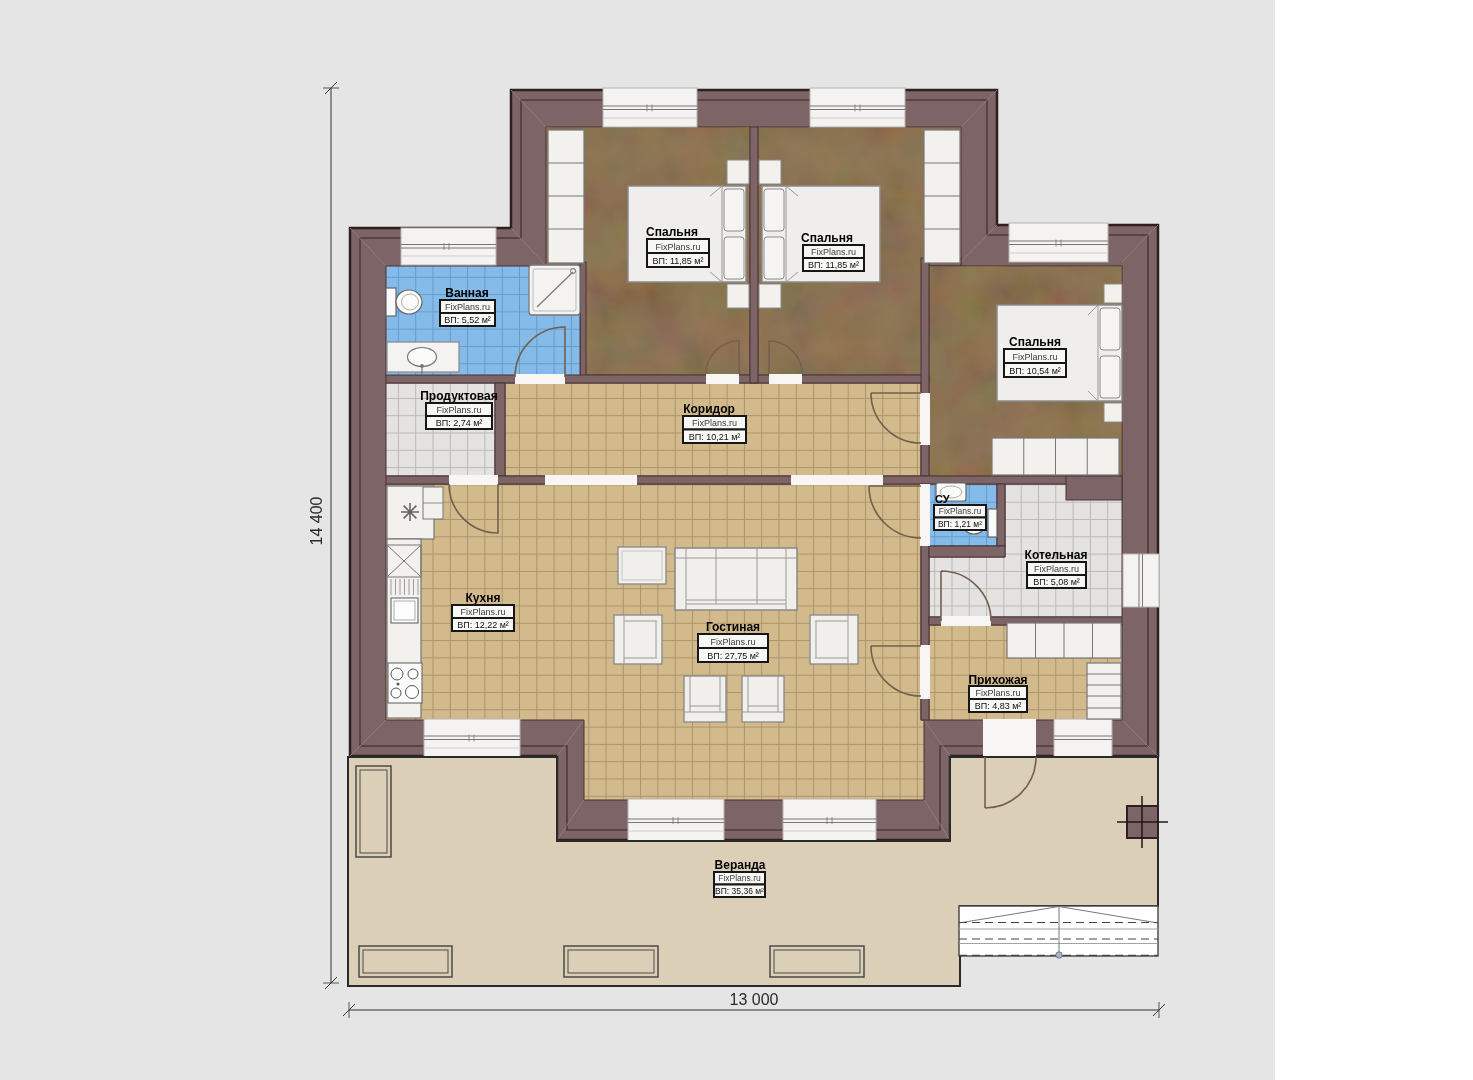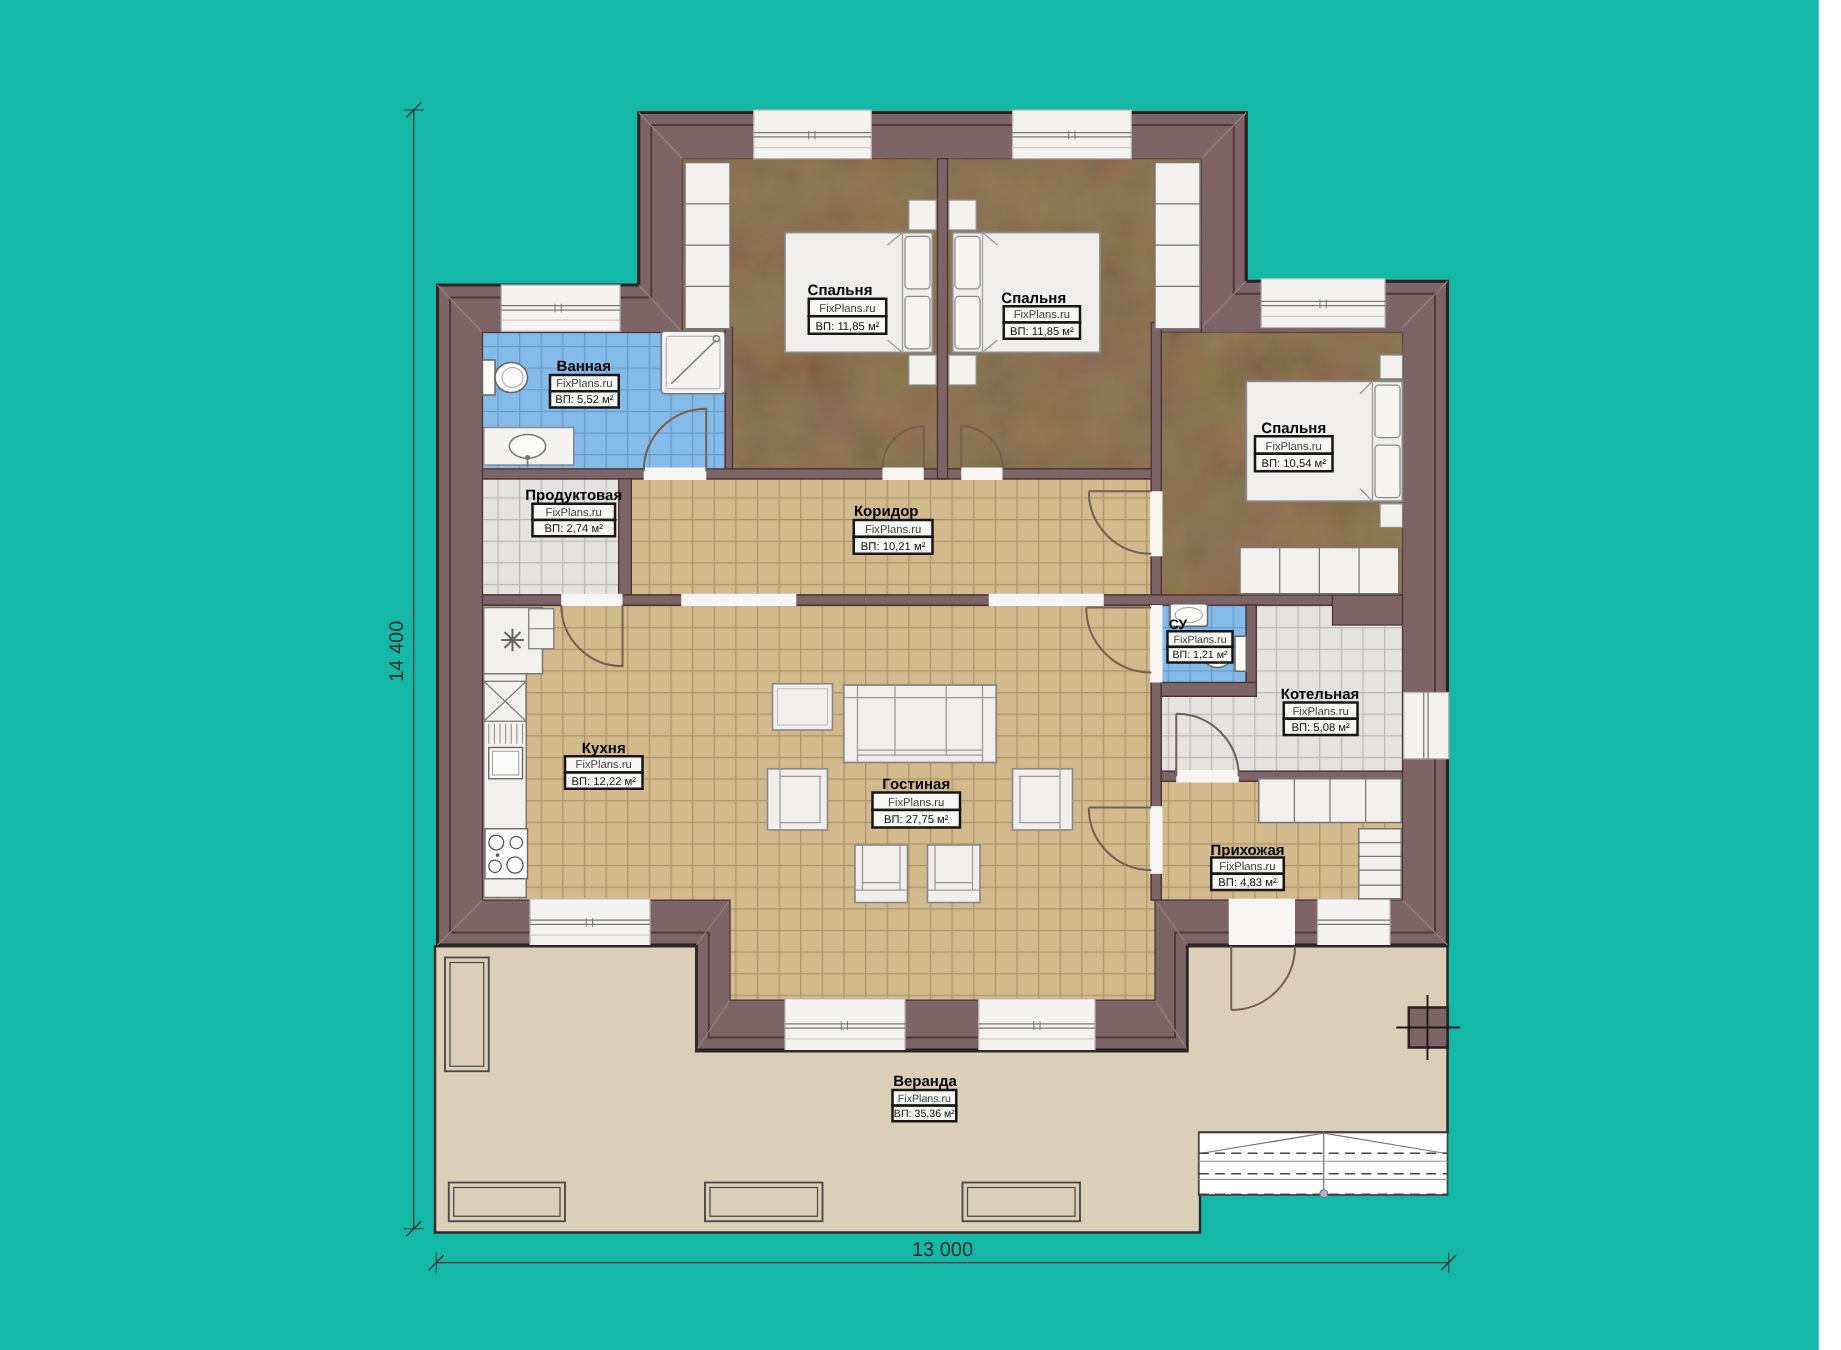--- a/index.html
+++ b/index.html
@@ -1,16 +1,16 @@
 <!DOCTYPE html>
 <html><head>
 <meta charset="utf-8">
 <style>
 html,body{margin:0;padding:0;background:#ffffff;}
-#c{position:relative;width:1455px;height:1080px;overflow:hidden;font-family:"Liberation Sans",sans-serif;background:#14b8a6;}
+#c{position:relative;width:1275px;height:1080px;overflow:hidden;font-family:"Liberation Sans",sans-serif;background:#e5e5e5;}
 </style>
 </head>
 <body>
 <div id="c">
 <svg width="1473" height="1080" viewBox="0 0 1473 1080">
 <defs>
 <pattern id="tbeige" width="17.3" height="17.3" patternUnits="userSpaceOnUse">
   <rect width="17.3" height="17.3" fill="#d3ba8d"></rect>
   <path d="M0,0.5H17.3 M0.5,0V17.3" stroke="#816d48" stroke-opacity="0.5" stroke-width="1" fill="none"></path>
 </pattern>

